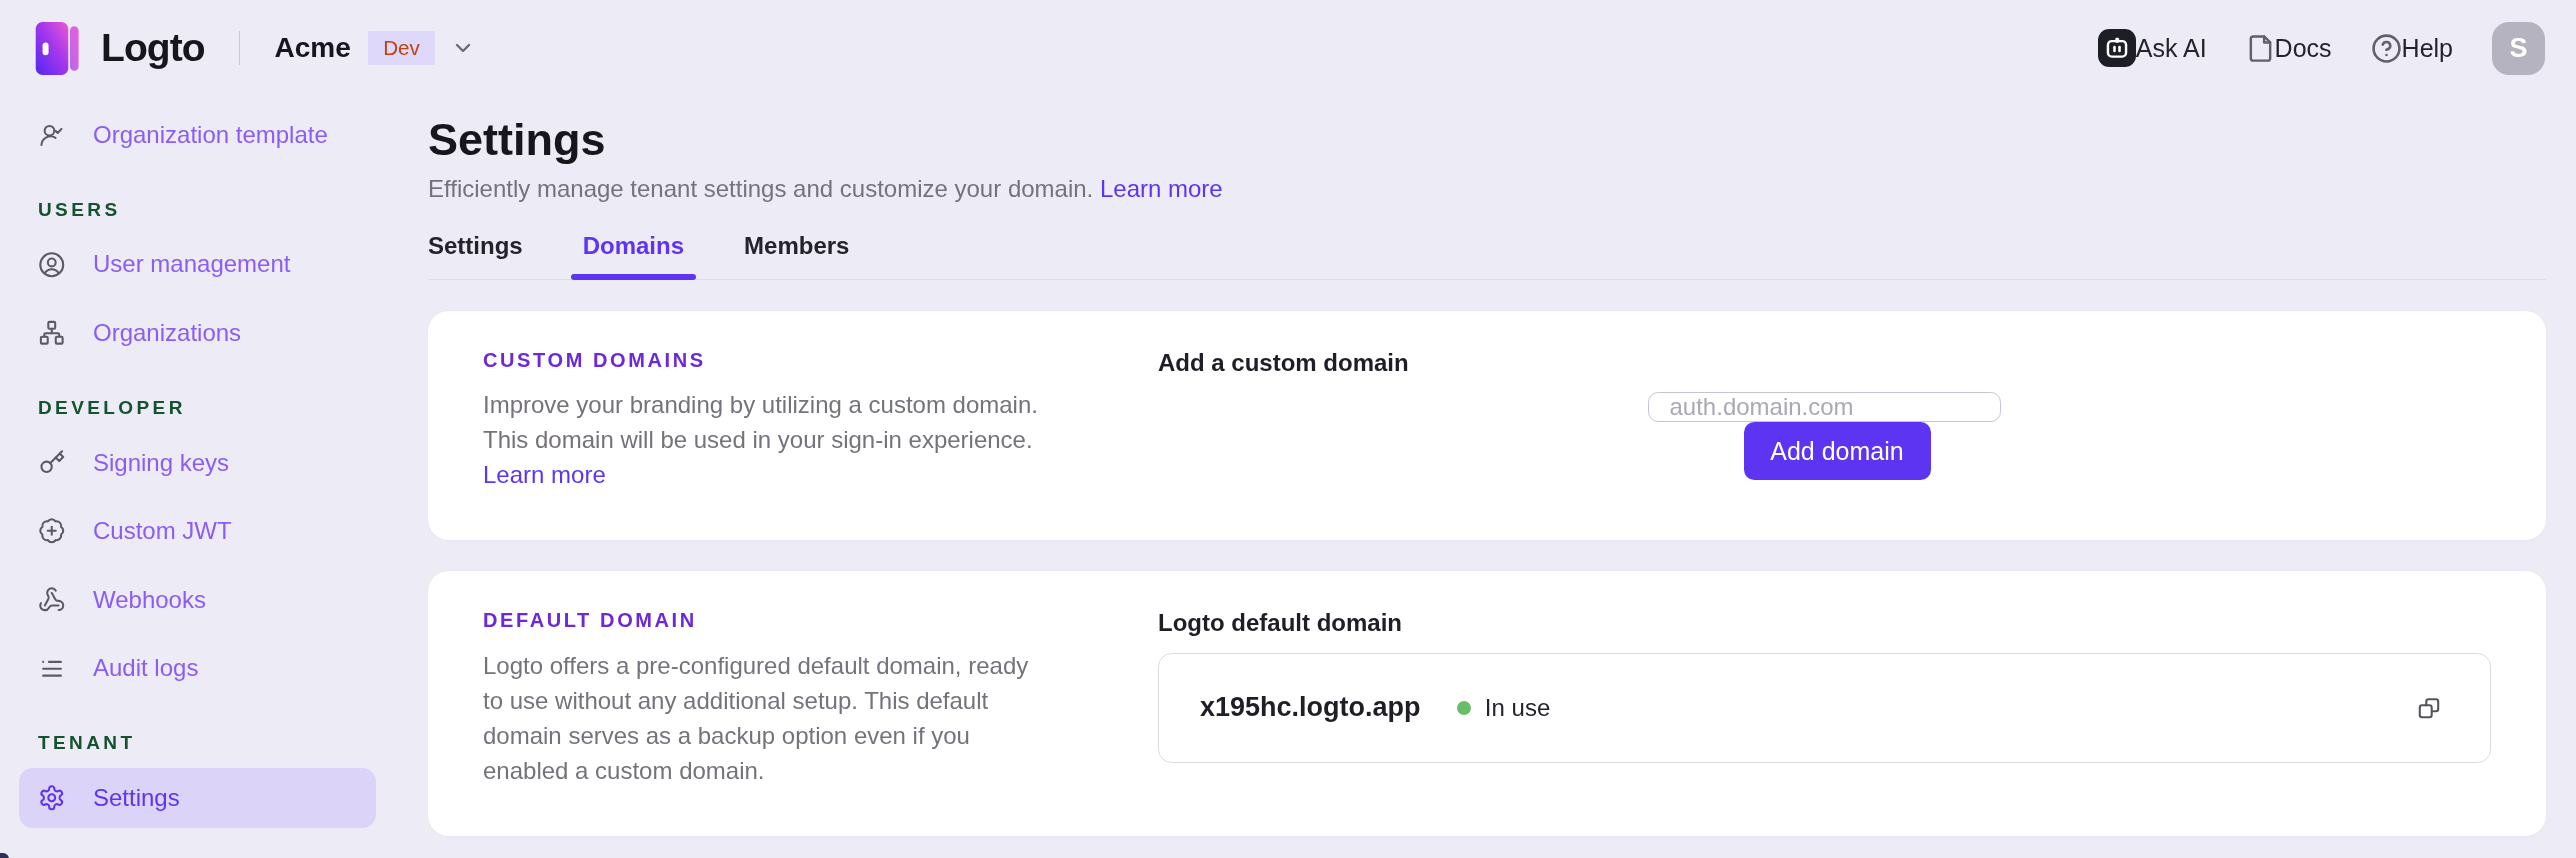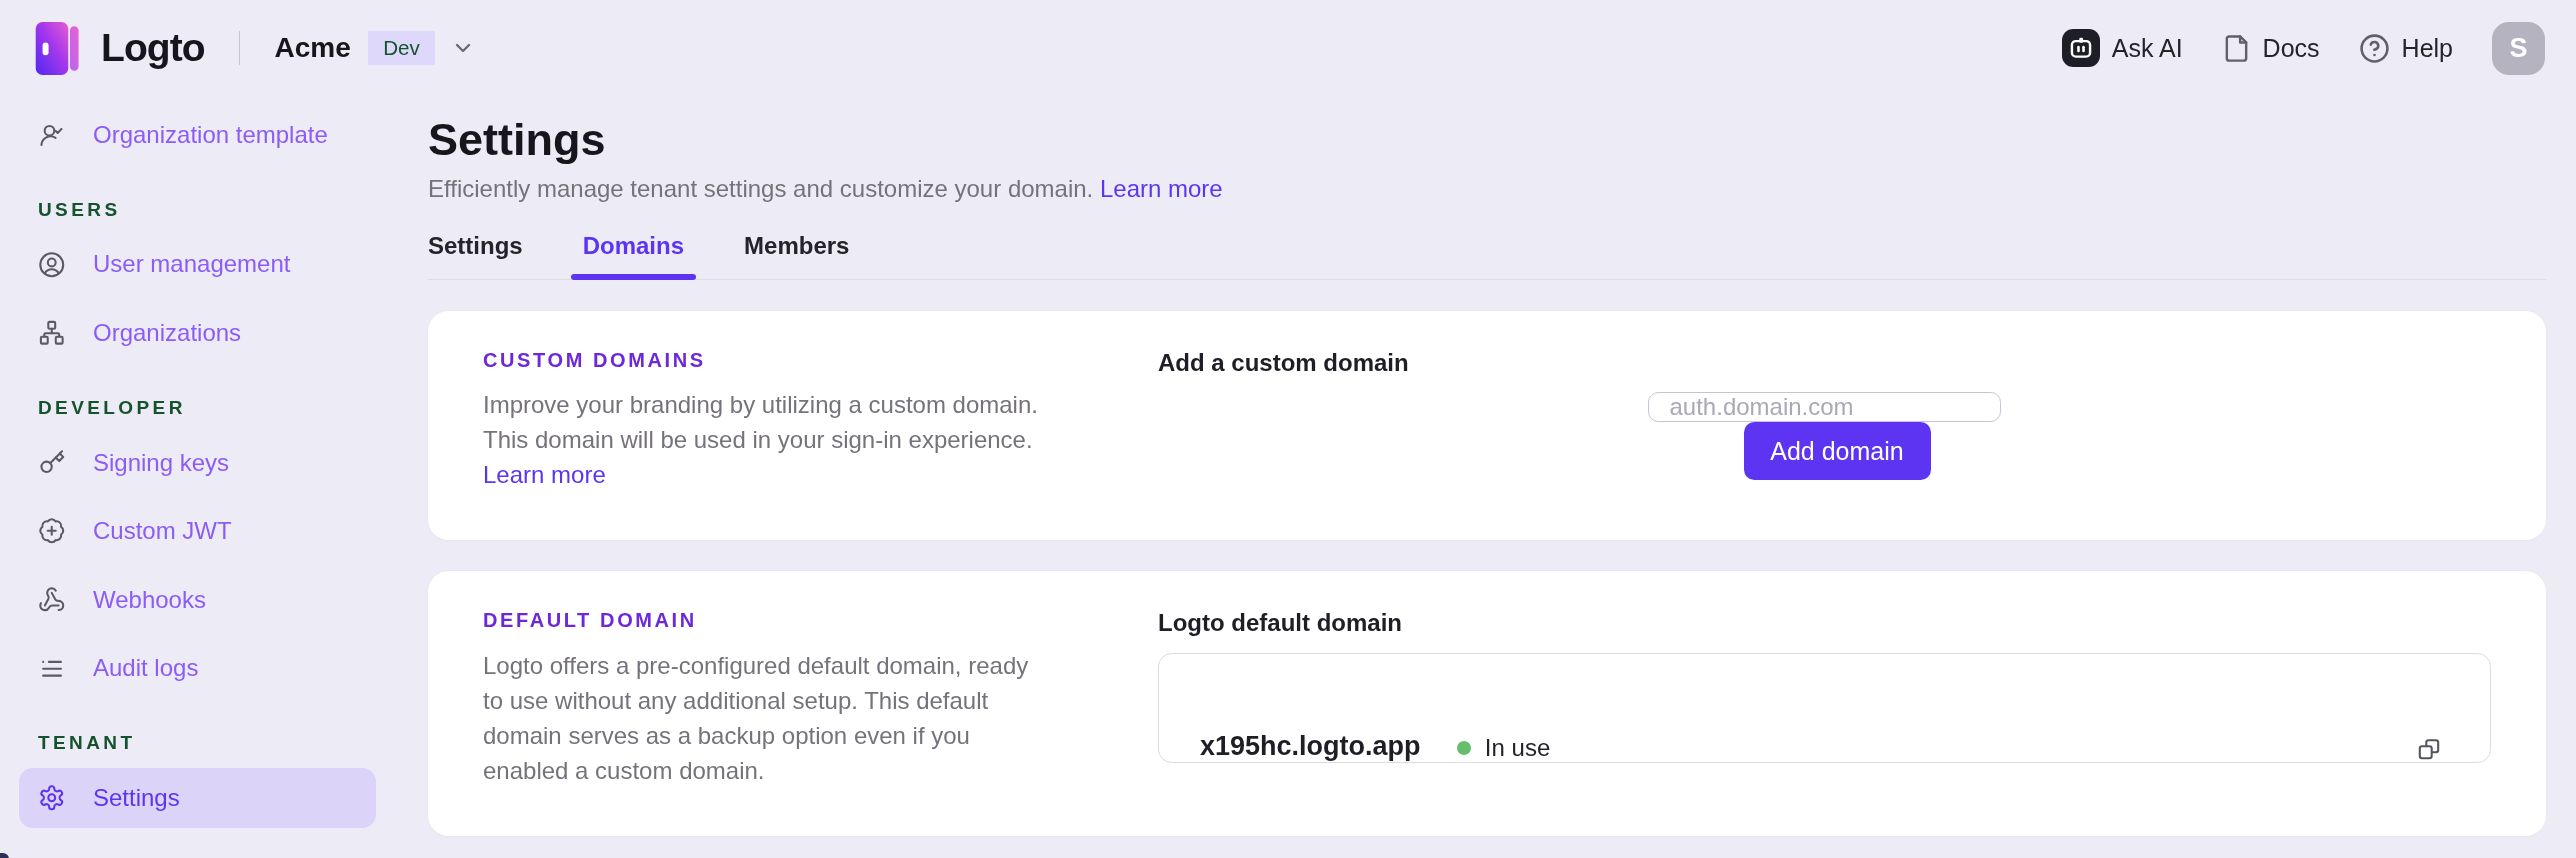--- a/index.html
+++ b/index.html
@@ -11,25 +11,25 @@
     color: #1f1e26;
     position: relative;
   }
 
   
   .topbar { height: 96px; display: flex; align-items: center; padding: 0 31px 0 34px; }
   .brand { display: flex; align-items: center; gap: 19px; }
   .brand-name { font-size: 39px; font-weight: 700; color: #16161c; letter-spacing: -0.9px; }
   .tb-divider { width: 1.7px; height: 34px; background: #c9c7d6; margin: 0 34px; }
   .tenant-name { font-size: 28px; font-weight: 600; color: #16161c; }
-  .env-badge { margin-left: 17px; background: #ded8fa; color: #14532d; font-size: 20.6px;
+  .env-badge { margin-left: 17px; background: #ded8fa; color: #c2410c; font-size: 20.6px;
                font-weight: 500; padding: 6.9px 15.5px; border-radius: 1px; line-height: 1; }
   .tenant-chevron { margin-left: 15.5px; display: flex; align-items: center; cursor: pointer; }
   .tb-right { margin-left: auto; display: flex; align-items: center; gap: 39px; }
-  .tb-btn { display: flex; align-items: center; gap: 12px; font-size: 25px; font-weight: 500;
+  .tb-btn { display: flex; align-items: center; gap: 0; font-size: 25px; font-weight: 500;
             color: #24232b; cursor: pointer; white-space: nowrap; }
   .avatar { width: 53px; height: 53px; border-radius: 17px; background: #b5b3bf; color: #fff;
             display: flex; align-items: center; justify-content: center; font-size: 27px;
             font-weight: 600; cursor: pointer; }
 
   
   .layout { display: flex; align-items: flex-start; }
   .sidebar { width: 395px; flex-shrink: 0; padding: 8.6px 19px 0; }
   .side-item { display: flex; align-items: center; gap: 27.5px; height: 60px; padding: 0 19px;
                border-radius: 13.7px; font-size: 24px; font-weight: 500; color: #8b5cf6;
@@ -63,21 +63,21 @@
   .input-row { display: flex; align-items: center; margin-top: 15.5px; flex-direction: column; }
   .text-input { flex: 1; height: 57px; border: 1.7px solid #c6c4d0; border-radius: 10.3px;
                 padding: 0 20.6px; font-size: 24px; color: #1f1e26; background: #fff; outline: none;
                 font-family: inherit; }
   .text-input::placeholder { color: #aaa8b5; }
   .btn-primary { margin-left: 25px; width: 187px; height: 58px; border: none; border-radius: 10.3px;
                  background: #5d34f2; color: #fff; font-size: 25px; font-weight: 500;
                  font-family: inherit; cursor: pointer; flex-shrink: 0; }
 
   .domain-box { margin-top: 15.5px; height: 110px; border: 1.7px solid #dcdae3; border-radius: 13.7px;
-                display: flex; align-items: flex-end; padding: 0 48px 0 41px; }
+                display: flex; align-items: center; padding: 0 48px 0 41px; }
   .domain-name { font-size: 27px; font-weight: 700; color: #1f1e26; }
   .status { display: flex; align-items: center; gap: 13.7px; margin-left: 36px; font-size: 24px;
             color: #24232b; }
   .status-dot { width: 14.6px; height: 14.6px; border-radius: 50%; background: #68bd6b; }
   .copy-btn { margin-left: auto; display: flex; align-items: center; cursor: pointer; }
 
   .corner-notch { position: absolute; left: 0; bottom: 0; width: 8.6px; height: 6px;
                   background: #2b3057; border-radius: 0 8.6px 0 0; }
 </style>
 </head>

